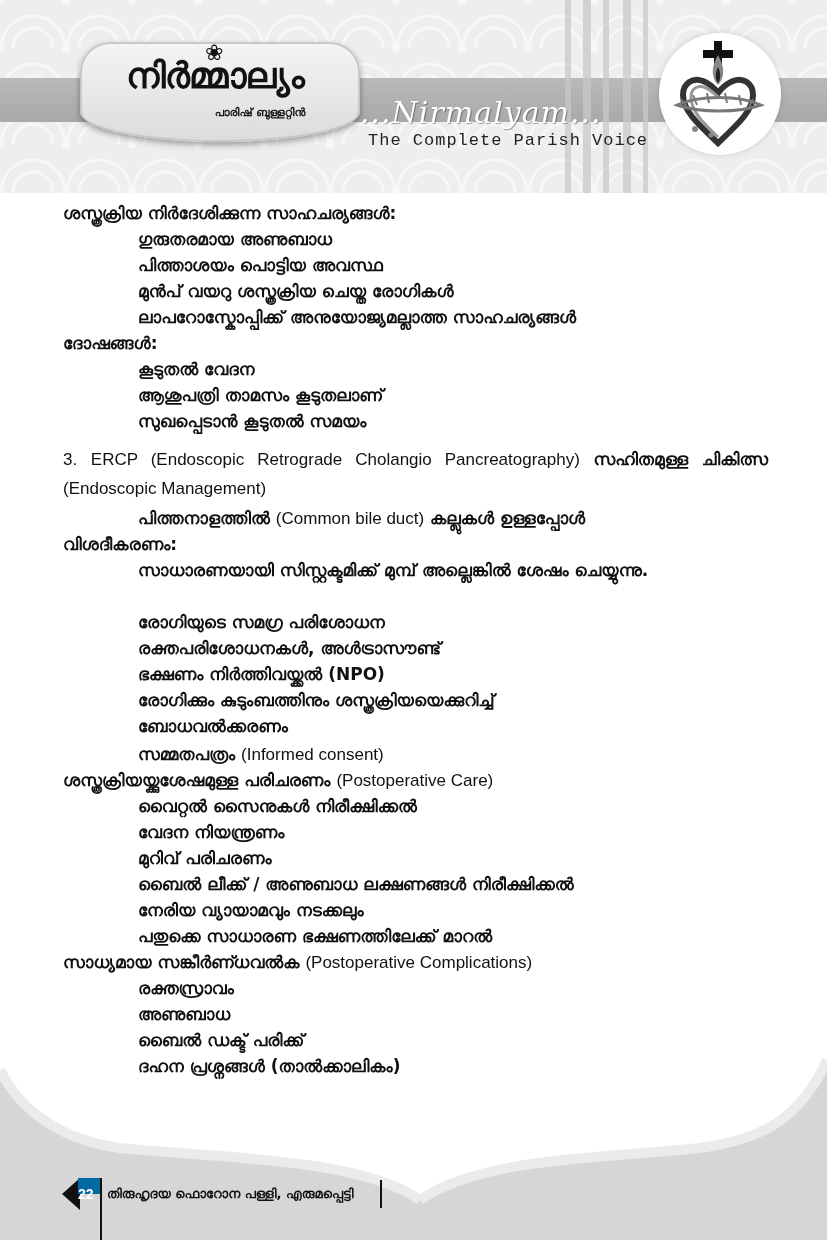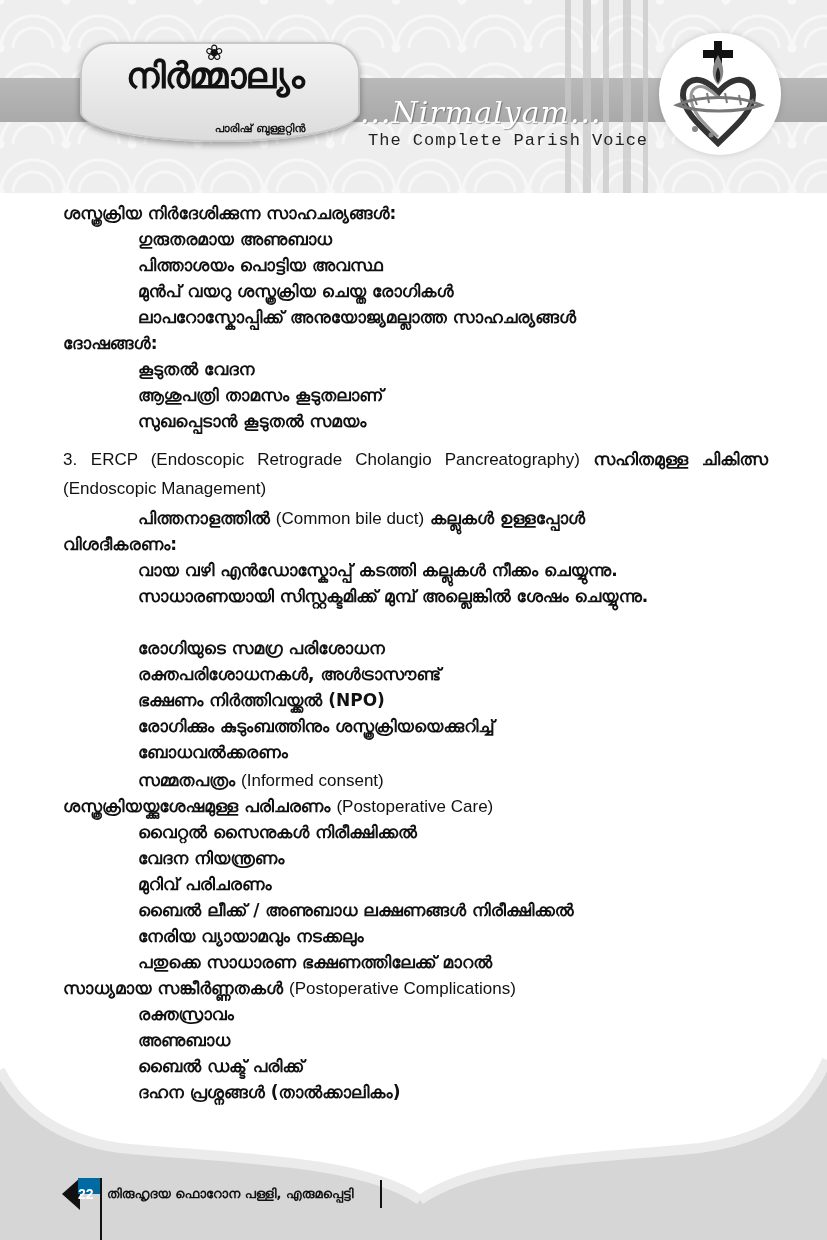--- a/index.html
+++ b/index.html
@@ -35,21 +35,21 @@
     position: absolute; left: 126px; top: 56px; width: 210px;
     font-family: "DejaVu Sans", sans-serif; font-weight: bold;
     font-size: 36px; line-height: 40px; color: #111; letter-spacing: -1px;
     text-align: left;
   }
   .logo-flower {
     position: absolute; left: 205px; top: 40px; font-size: 22px; color: #111;
   }
   .logo-sub {
     position: absolute; left: 195px; top: 106px; width: 130px;
-    font-size: 11px; font-weight: bold; color: #111; text-align: center; margin-top: 16px;
+    font-size: 11px; font-weight: bold; color: #111; text-align: center;
   }
   .brand-script {
     position: absolute; left: 360px; top: 78px;
     font-family: "DejaVu Serif", serif; font-style: italic;
     font-size: 30px; color: #ffffff; letter-spacing: 1px;
     text-shadow: 1px 1px 1px rgba(0,0,0,0.35);
     margin-top: 17px;
   }
   .brand-tagline {
     position: absolute; left: 368px; top: 131px;
@@ -172,21 +172,20 @@
     <b>ചികിത്സ</b>
     <span class="en">(Endoscopic Management)</span>
   </div>
   <div class="line item" style="margin-top:2px;">
     <span>പിത്തനാളത്തിൽ</span>
     <span class="en">(Common bile duct)</span>
     <span>കല്ലുകൾ ഉള്ളപ്പോൾ</span>
   </div>
 
   <div class="line head">വിശദീകരണം:</div>
-  <div class="line item">വായ വഴി എൻഡോസ്കോപ്പ് കടത്തി കല്ലുകൾ നീക്കം ചെയ്യുന്നു.</div>
   <div class="line item">സാധാരണയായി സിസ്റ്റക്ടമിക്ക് മുമ്പ് അല്ലെങ്കിൽ ശേഷം ചെയ്യുന്നു.</div>
 
   <div class="gap"></div>
 
   <div class="line item">രോഗിയുടെ സമഗ്ര പരിശോധന</div>
   <div class="line item">രക്തപരിശോധനകൾ, അൾട്രാസൗണ്ട്</div>
   <div class="line item">ഭക്ഷണം നിർത്തിവയ്ക്കൽ (NPO)</div>
   <div class="line item">രോഗിക്കും കുടുംബത്തിനും ശസ്ത്രക്രിയയെക്കുറിച്ച്</div>
   <div class="line item">ബോധവൽക്കരണം</div>
   <div class="line item" style="margin-top:2px;">
@@ -199,21 +198,21 @@
     <span class="en">(Postoperative Care)</span>
   </div>
   <div class="line item">വൈറ്റൽ സൈനുകൾ നിരീക്ഷിക്കൽ</div>
   <div class="line item">വേദന നിയന്ത്രണം</div>
   <div class="line item">മുറിവ് പരിചരണം</div>
   <div class="line item">ബൈൽ ലീക്ക് / അണുബാധ ലക്ഷണങ്ങൾ നിരീക്ഷിക്കൽ</div>
   <div class="line item">നേരിയ വ്യായാമവും നടക്കലും</div>
   <div class="line item">പതുക്കെ സാധാരണ ഭക്ഷണത്തിലേക്ക് മാറൽ</div>
 
   <div class="line head">
-    <span>സാധ്യമായ സങ്കീർണ്ണതകൾ</span>
+    <span>സാധ്യമായ സങ്കീർണ്ധവൽക</span>
     <span class="en">(Postoperative Complications)</span>
   </div>
   <div class="line item">രക്തസ്രാവം</div>
   <div class="line item">അണുബാധ</div>
   <div class="line item">ബൈൽ ഡക്ട് പരിക്ക്</div>
   <div class="line item">ദഹന പ്രശ്നങ്ങൾ (താൽക്കാലികം)</div>
 </div>
 
 <div class="page-tab"></div>
 <div class="page-num-box">22</div>

